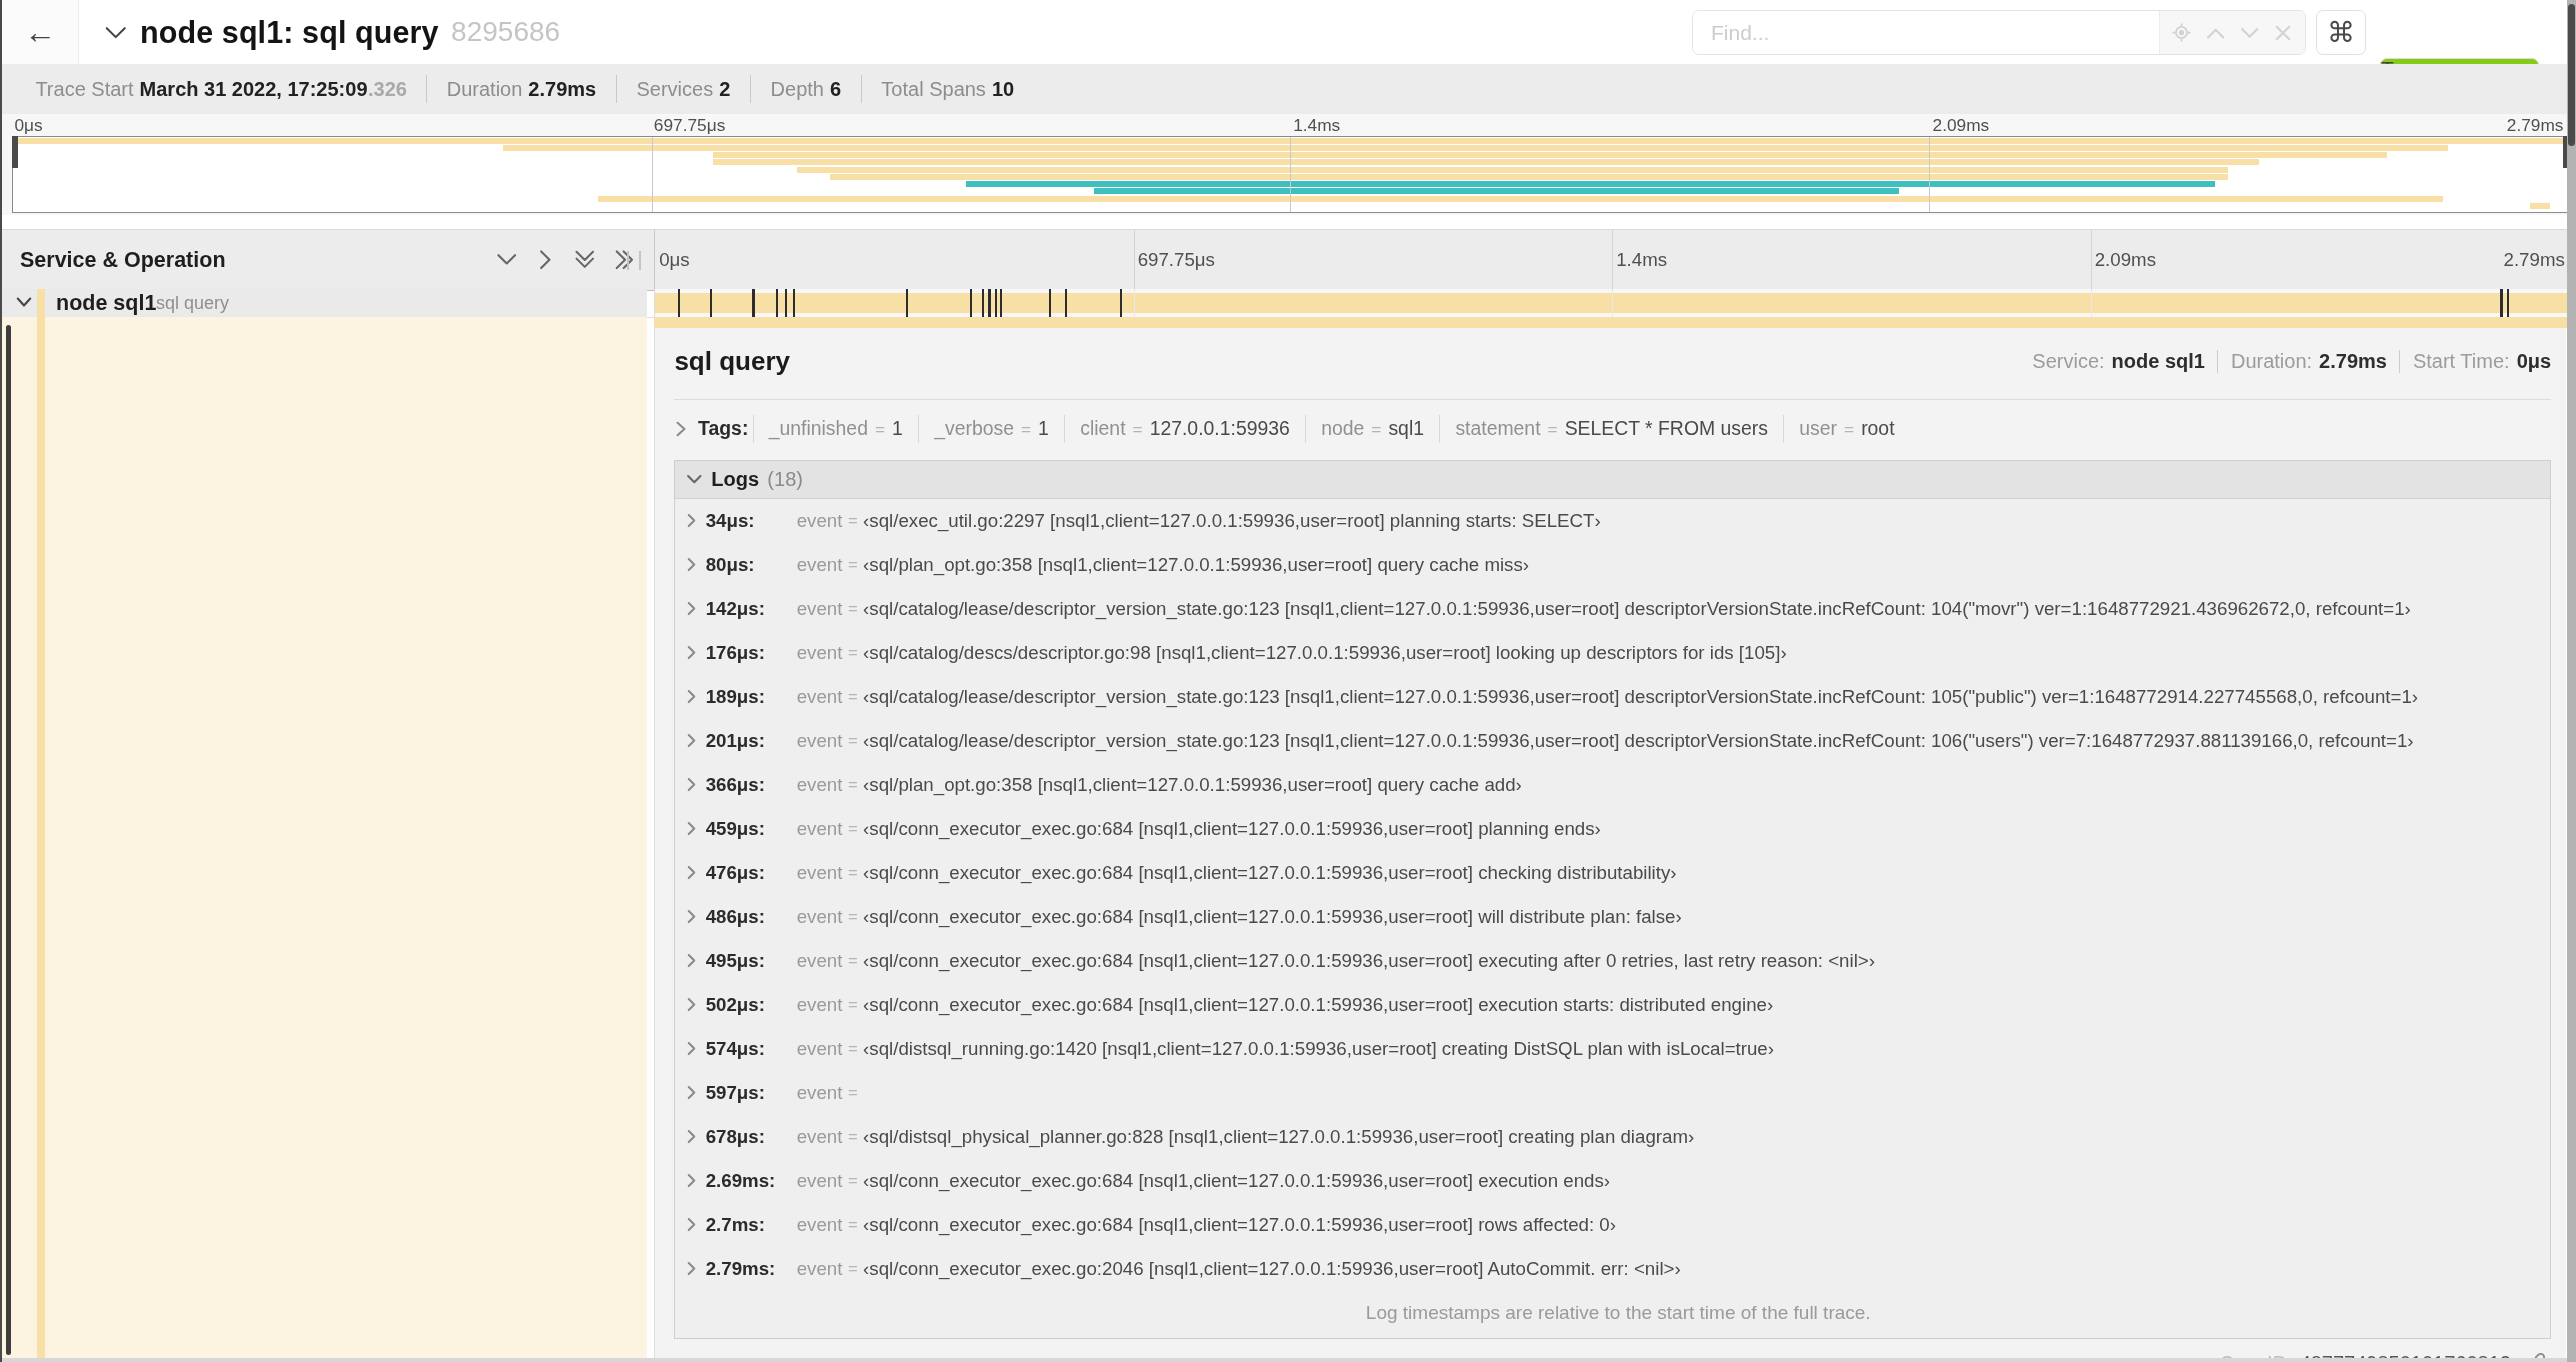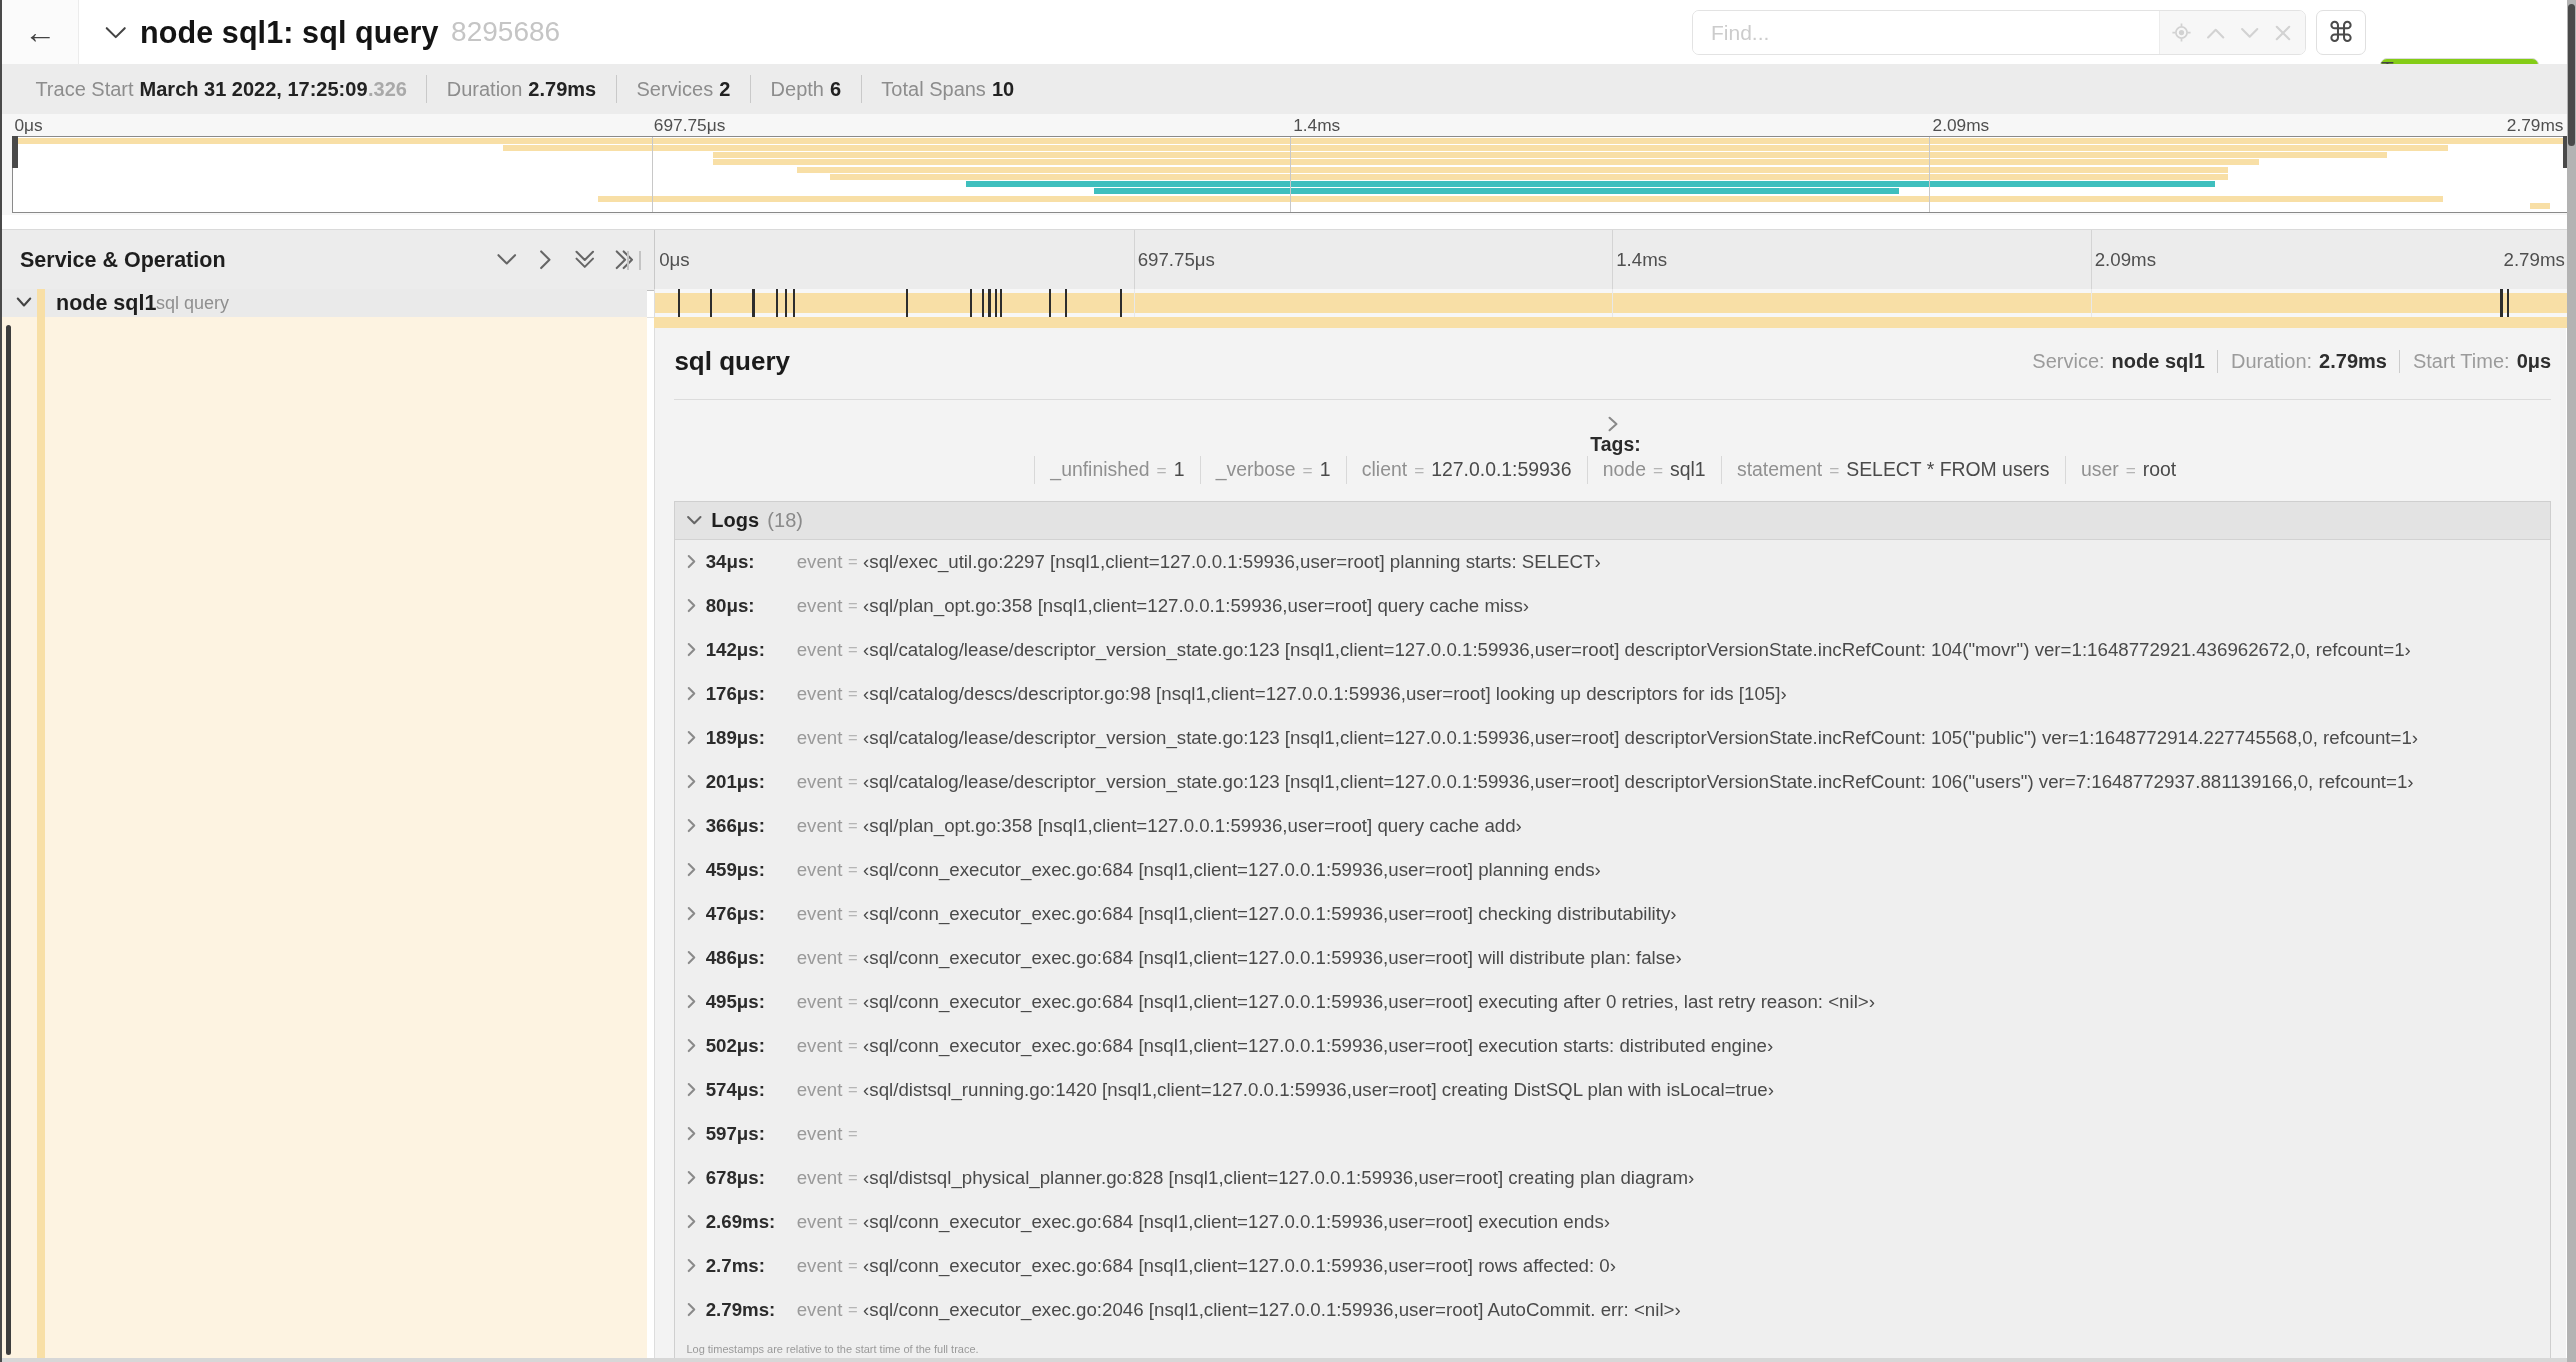--- a/index.html
+++ b/index.html
@@ -76,38 +76,38 @@
                padding:0 15.2px 0 19.4px;box-sizing:border-box;}
   #det-header{position:relative;margin-top:18px;height:40px;}
   #det-title{font-size:26px;font-weight:bold;color:#1b1b1b;margin:0;}
   #det-meta{position:absolute;right:0;top:4.2px;display:flex;font-size:20px;align-items:baseline;}
   .meta-group{display:flex;gap:7px;padding:0 12.5px;border-left:0.7px solid #ccc;align-items:baseline;}
   .meta-group:first-child{border-left:none;}
   .meta-group:last-child{padding-right:0;}
   .meta-label{color:#9b9b9b;}
   .meta-value{color:#2e2e2e;font-weight:bold;}
   #det-rule{border:none;border-top:0.7px solid #dcdcdc;margin:12.5px 0 0 0;}
-  #tags-row{margin-top:15.2px;display:flex;align-items:center;font-size:19.4px;flex-direction:column;}
+  #tags-row{margin-top:15.2px;display:flex;align-items:center;font-size:19.4px;}
   #tags-label{font-weight:bold;color:#2b2b2b;margin:0 4.2px 0 9.7px;}
   #tags-list{display:flex;align-items:center;}
   .tag-item{display:flex;align-items:baseline;gap:7px;padding:2.8px 15.2px;border-left:0.7px solid #d8d8d8;}
   .tag-key{color:#909090;}
   .tag-eq{color:#b5b5b5;font-size:17.3px;}
   .tag-val{color:#4a4a4a;}
   #logs-box{margin-top:16.6px;border:0.7px solid #cfcfcf;background:#efefef;}
   #logs-header{height:37px;background:#e3e3e3;border-bottom:0.7px solid #d2d2d2;display:flex;align-items:center;
                padding-left:11px;gap:8.3px;font-size:20px;cursor:pointer;}
   #logs-title{font-weight:bold;color:#1f1f1f;}
   #logs-count{color:#8a8a8a;}
   .log-row{height:44px;display:flex;align-items:center;padding-left:11px;font-size:18.7px;cursor:pointer;}
   .log-time{font-weight:bold;color:#2b2b2b;min-width:91px;margin-left:8.3px;}
   .log-key{color:#9a9a9a;margin-right:5.5px;}
   .log-eq{color:#b5b5b5;font-size:16.6px;margin-right:5.5px;}
   .log-val{color:#4a4a4a;white-space:nowrap;text-align:right;}
-  #logs-footnote{padding:11px 0 14px 11px;font-size:11px;color:#9a9a9a;}
+  #logs-footnote{padding:11px 0 14px 11px;font-size:19px;color:#9a9a9a;text-align:center;}
   #detail-footer{margin-top:11px;text-align:right;font-size:20px;padding-right:2.8px;}
   #spanid-label{color:#bdbdbd;}
   #spanid-value{color:#565656;margin-left:7px;}
   #link-icon{display:inline-block;vertical-align:-3.5px;margin-left:8.3px;}
 
   #bottom-strip{position:absolute;left:0;right:0;bottom:0;height:5.5px;background:#d7d7d7;}
   #scrollbar{position:absolute;right:0;top:0;bottom:0;width:9px;background:#b3b3b3;z-index:50;}
   #scroll-thumb{position:absolute;left:0.7px;width:7px;top:3.5px;height:142px;background:#4a4a4a;border-radius:3.5px;}
 
   svg.chev{stroke:#666;fill:none;stroke-width:3;stroke-linecap:round;stroke-linejoin:round;}

